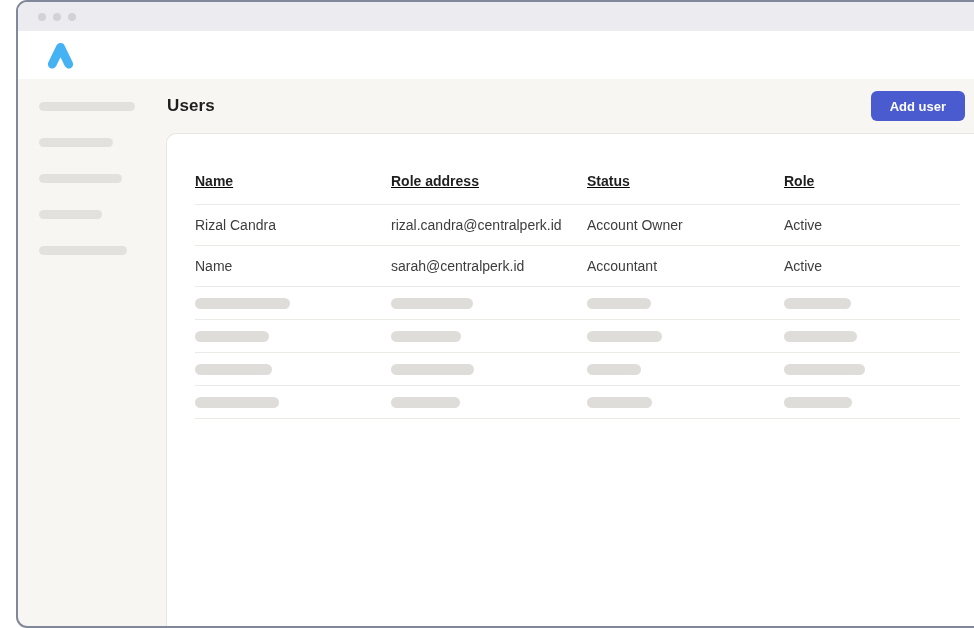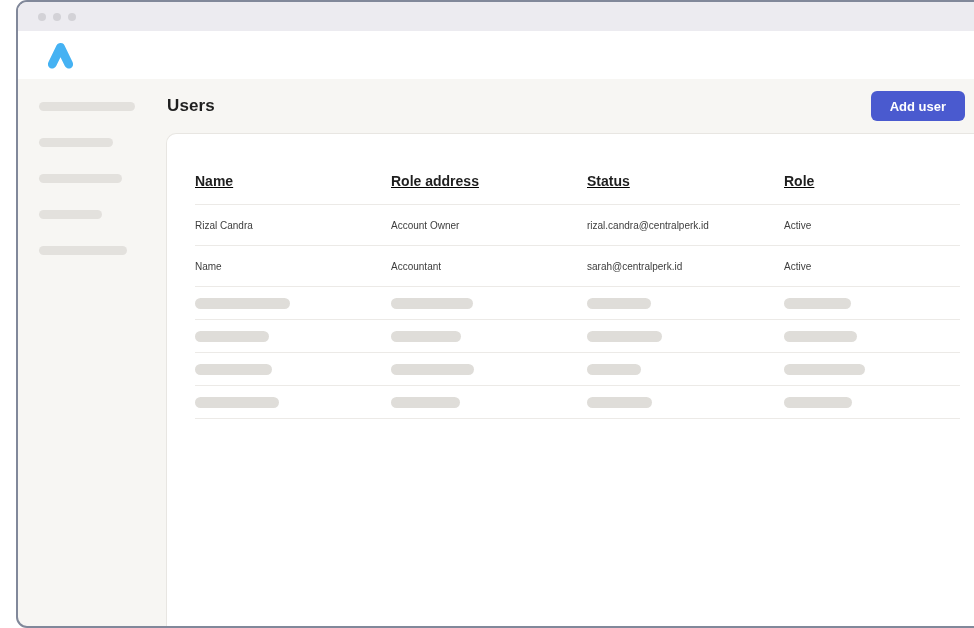--- a/index.html
+++ b/index.html
@@ -52,21 +52,21 @@
   }
 
   
   .trow {
     display: grid; grid-template-columns: 196px 196px 197px 1fr;
     align-items: center; border-bottom: 1px solid #ECEAE7;
   }
   .trow.header { height: 48px; text-decoration: underline; }
   .trow.data { height: 41px; }
   .trow.skeleton { height: 33px; }
-  .cell { font-size: 10px; color: #3D3D3D; overflow: hidden; white-space: nowrap; }
+  .cell { font-size: 14px; color: #3D3D3D; overflow: hidden; white-space: nowrap; }
   .cell.th { font-weight: 700; color: #1F1F1F; font-size: 14px; }
   .table-bar { height: 11px; border-radius: 5.5px; background: #DFDDD9; }
 </style>
 </head>
 <body>
 
 <div class="window">
 
   <div class="titlebar">
     <span class="traffic-dot"></span>
@@ -103,28 +103,28 @@
         <div>
           <div class="trow header">
               <div class="cell th">Name</div>
               <div class="cell th">Role address</div>
               <div class="cell th">Status</div>
               <div class="cell th">Role</div>
             </div>
           <div>
               <div class="trow data">
                 <div class="cell">Rizal Candra</div>
+                <div class="cell">rizal.candra@centralperk.id</div>
                 <div class="cell">Account Owner</div>
-                <div class="cell">rizal.candra@centralperk.id</div>
                 <div class="cell">Active</div>
               </div>
               <div class="trow data">
                 <div class="cell">Name</div>
+                <div class="cell">sarah@centralperk.id</div>
                 <div class="cell">Accountant</div>
-                <div class="cell">sarah@centralperk.id</div>
                 <div class="cell">Active</div>
               </div>
               <div class="trow skeleton">
                 <div class="cell">
                   <div class="table-bar" style="width: 95px;"></div>
                 </div>
                 <div class="cell">
                   <div class="table-bar" style="width: 82px;"></div>
                 </div>
                 <div class="cell">

